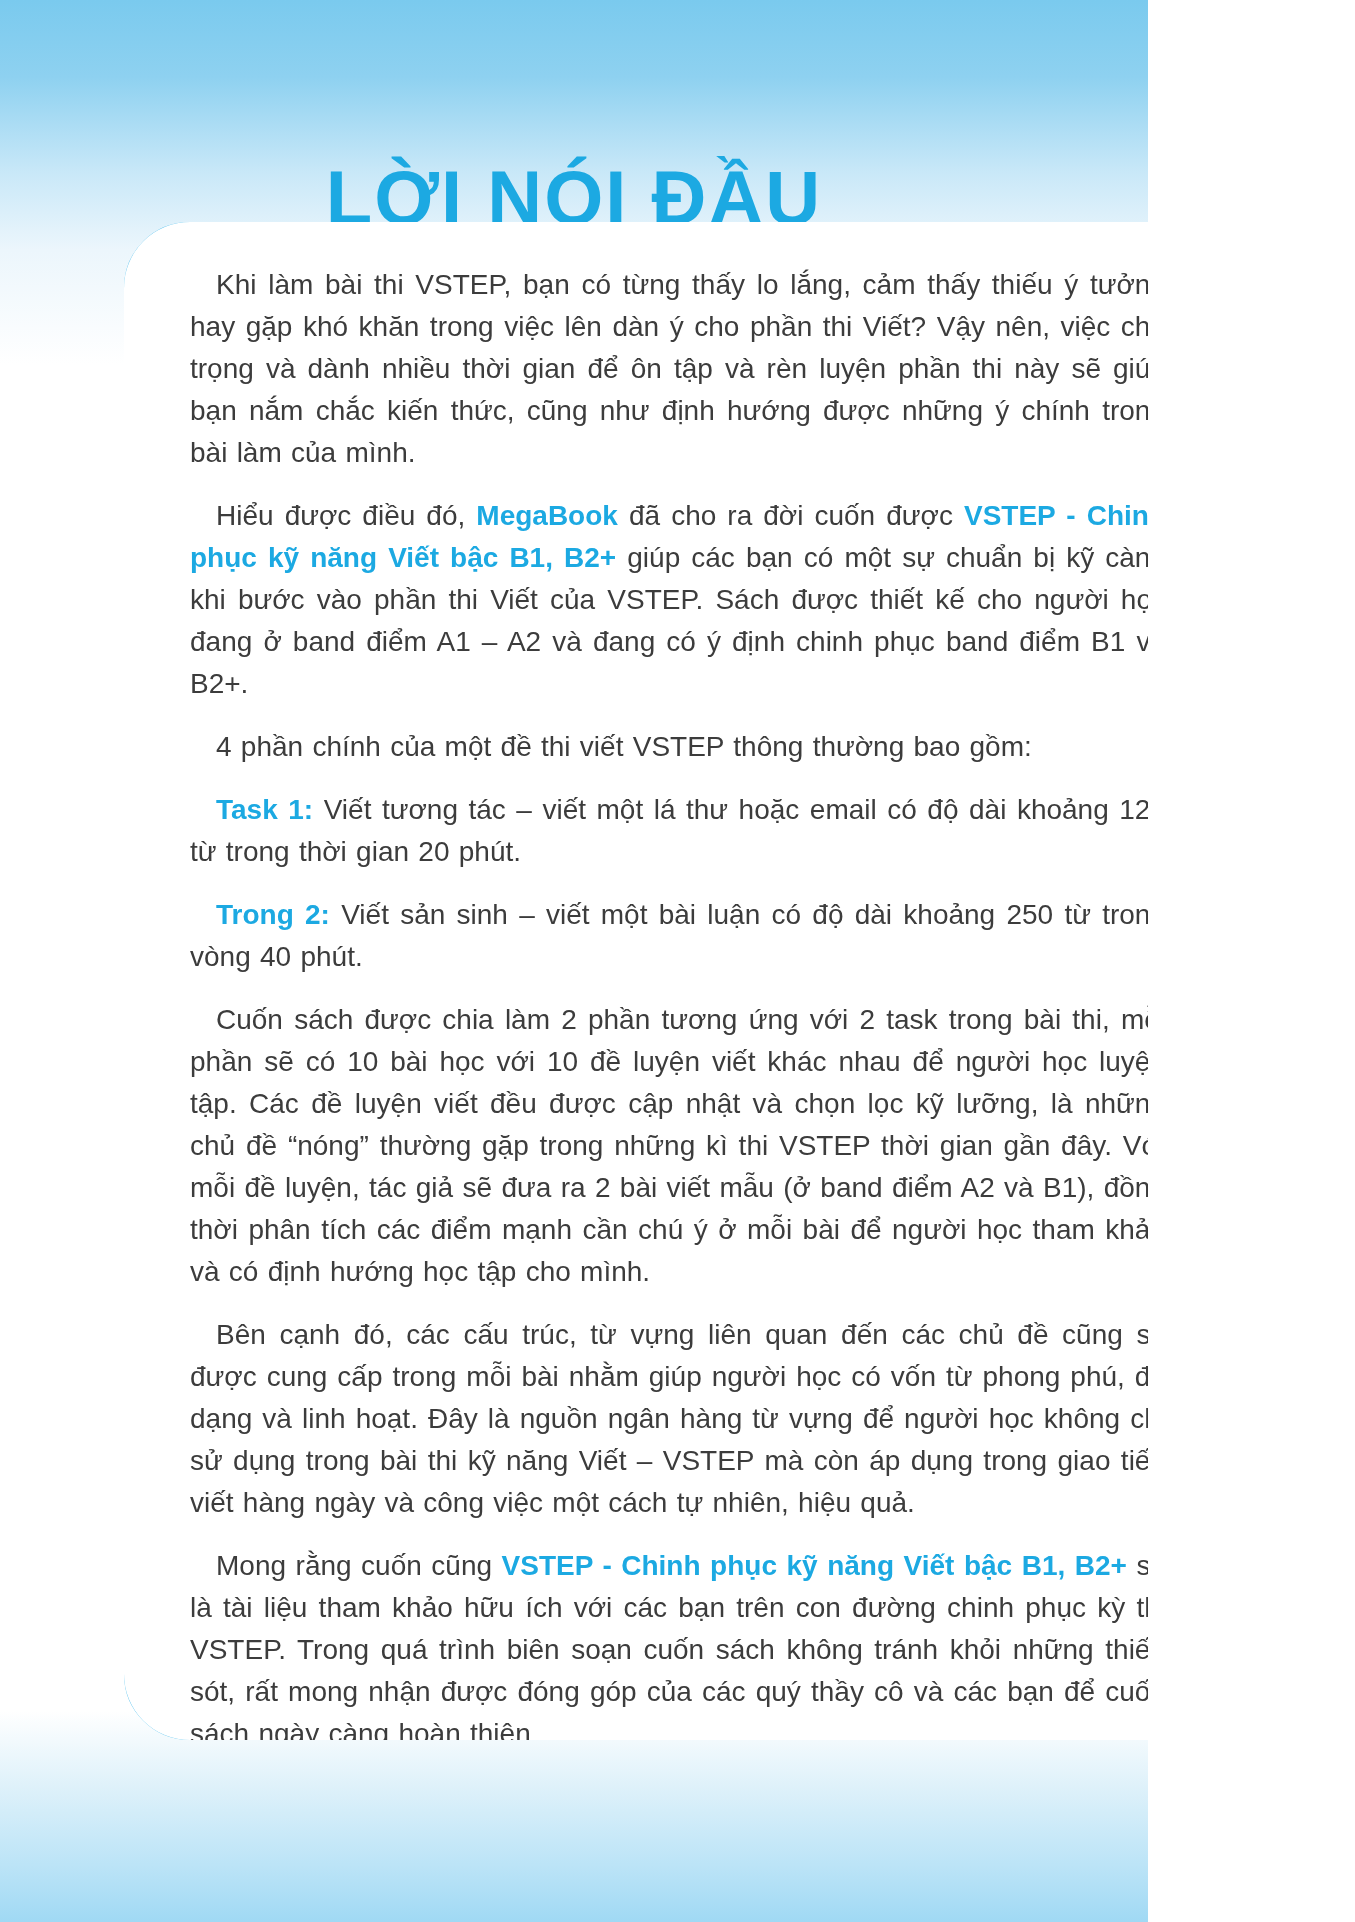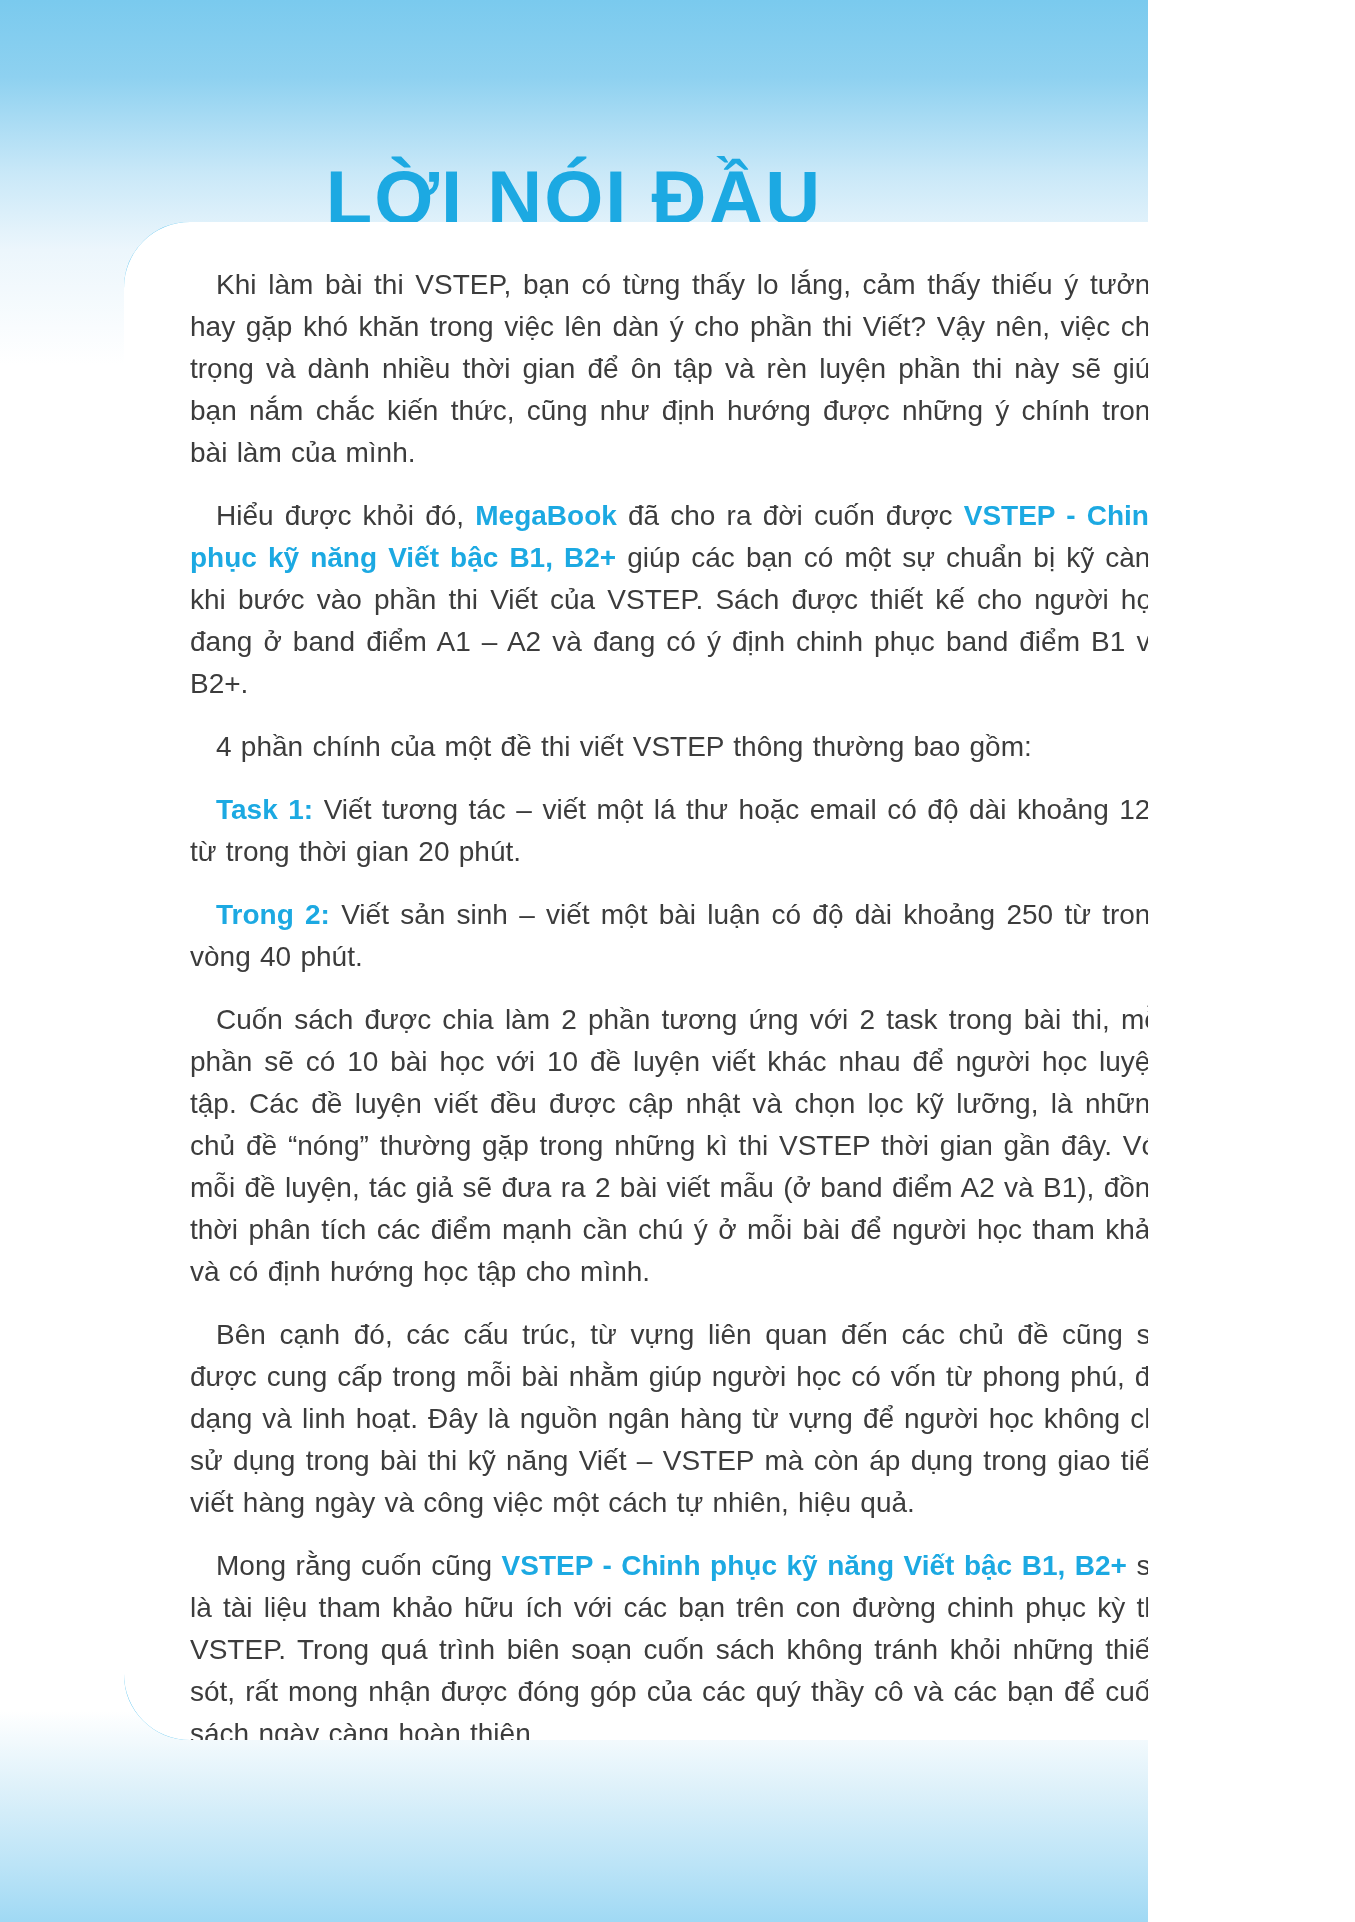--- a/index.html
+++ b/index.html
@@ -71,21 +71,21 @@
   <div class="page-title">LỜI NÓI ĐẦU</div>
 
   <svg class="frame-svg" viewBox="0 0 1092 1518" xmlns="http://www.w3.org/2000/svg" aria-hidden="true">
     <path class="frame-path" d="M 841 1.5 H 1026.5 A 64 64 0 0 1 1090.5 65.5 V 1452.5 A 64 64 0 0 1 1026.5 1516.5 H 65.5 A 64 64 0 0 1 1.5 1452.5 V 65.5 A 64 64 0 0 1 65.5 1.5 H 251"></path>
     <path class="frame-path" d="M 841 9.5 H 1026.5 A 56 56 0 0 1 1082.5 65.5 V 1452.5 A 56 56 0 0 1 1026.5 1508.5 H 65.5 A 56 56 0 0 1 9.5 1452.5 V 65.5 A 56 56 0 0 1 65.5 9.5 H 251"></path>
   </svg>
 
   <div class="content-box">
 
     <p><span>Khi làm bài thi VSTEP, bạn có từng thấy lo lắng, cảm thấy thiếu ý tưởng hay gặp khó khăn trong việc lên dàn ý cho phần thi Viết? Vậy nên, việc chú trọng và dành nhiều thời gian để ôn tập và rèn luyện phần thi này sẽ giúp bạn nắm chắc kiến thức, cũng như định hướng được những ý chính trong bài làm của mình.</span></p>
-      <p><span>Hiểu được khỏi đó, </span><span class="b">MegaBook</span><span> đã cho ra đời cuốn được </span><span class="b">VSTEP - Chinh phục kỹ năng Viết bậc B1, B2+</span><span> giúp các bạn có một sự chuẩn bị kỹ càng khi bước vào phần thi Viết của VSTEP. Sách được thiết kế cho người học đang ở band điểm A1 – A2 và đang có ý định chinh phục band điểm B1 và B2+.</span></p>
+      <p><span>Hiểu được điều đó, </span><span class="b">MegaBook</span><span> đã cho ra đời cuốn được </span><span class="b">VSTEP - Chinh phục kỹ năng Viết bậc B1, B2+</span><span> giúp các bạn có một sự chuẩn bị kỹ càng khi bước vào phần thi Viết của VSTEP. Sách được thiết kế cho người học đang ở band điểm A1 – A2 và đang có ý định chinh phục band điểm B1 và B2+.</span></p>
       <p><span>4 phần chính của một đề thi viết VSTEP thông thường bao gồm:</span></p>
       <p><span class="b">Task 1:</span><span> Viết tương tác – viết một lá thư hoặc email có độ dài khoảng 120 từ trong thời gian 20 phút.</span></p>
       <p><span class="b">Trong 2:</span><span> Viết sản sinh – viết một bài luận có độ dài khoảng 250 từ trong vòng 40 phút.</span></p>
       <p><span>Cuốn sách được chia làm 2 phần tương ứng với 2 task trong bài thi, mỗi phần sẽ có 10 bài học với 10 đề luyện viết khác nhau để người học luyện tập. Các đề luyện viết đều được cập nhật và chọn lọc kỹ lưỡng, là những chủ đề “nóng” thường gặp trong những kì thi VSTEP thời gian gần đây. Với mỗi đề luyện, tác giả sẽ đưa ra 2 bài viết mẫu (ở band điểm A2 và B1), đồng thời phân tích các điểm mạnh cần chú ý ở mỗi bài để người học tham khảo và có định hướng học tập cho mình.</span></p>
       <p><span>Bên cạnh đó, các cấu trúc, từ vựng liên quan đến các chủ đề cũng sẽ được cung cấp trong mỗi bài nhằm giúp người học có vốn từ phong phú, đa dạng và linh hoạt. Đây là nguồn ngân hàng từ vựng để người học không chỉ sử dụng trong bài thi kỹ năng Viết – VSTEP mà còn áp dụng trong giao tiếp viết hàng ngày và công việc một cách tự nhiên, hiệu quả.</span></p>
       <p><span>Mong rằng cuốn cũng </span><span class="b">VSTEP - Chinh phục kỹ năng Viết bậc B1, B2+</span><span> sẽ là tài liệu tham khảo hữu ích với các bạn trên con đường chinh phục kỳ thi VSTEP. Trong quá trình biên soạn cuốn sách không tránh khỏi những thiếu sót, rất mong nhận được đóng góp của các quý thầy cô và các bạn để cuốn sách ngày càng hoàn thiện.</span></p>
   </div>
 
 </div>
 

